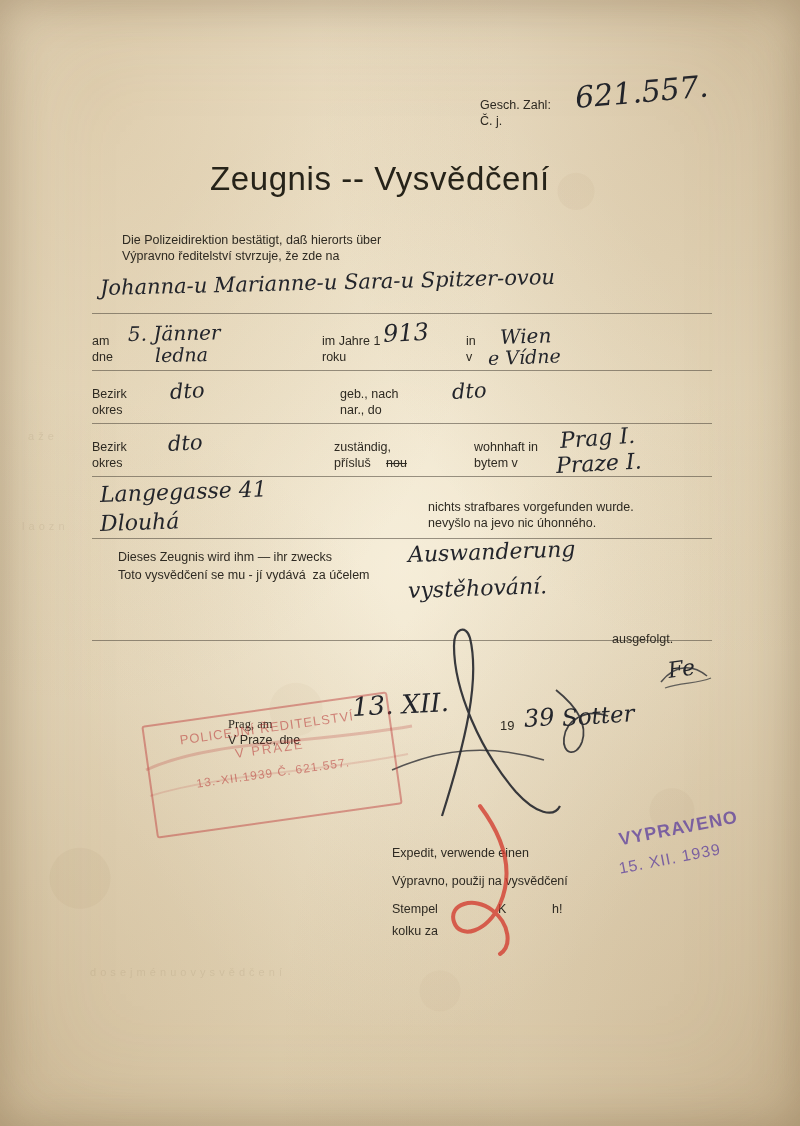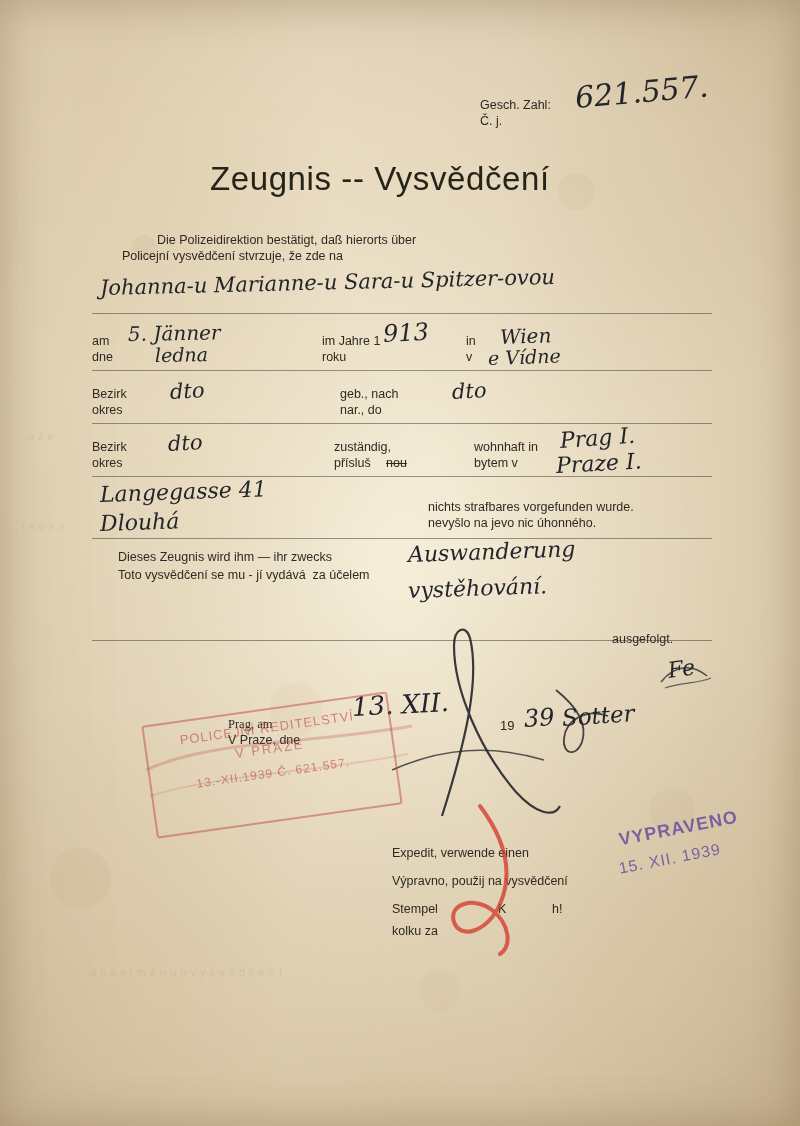--- a/index.html
+++ b/index.html
@@ -99,22 +99,22 @@
   <div class="bleed" style="left:28px;top:430px;">a   ž e</div>
   <div class="bleed" style="left:22px;top:520px;">l a   o   z n</div>
   <div class="bleed" style="left:46px;top:966px;margin-left:44px;">d o   s e   j m é n u   o   v y s v ě d č e n í</div>
 
   <div class="printed p-small" style="left:480px;top:98px;">Gesch. Zahl:</div>
   <div class="printed p-small" style="left:480px;top:114px;">Č. j.</div>
   <div class="hand ink-dark" style="left:575px;top:80px;font-size:30px;transform:rotate(-5deg);">621.557.</div>
 
   <div class="title">Zeugnis -- Vysvědčení</div>
 
-  <div class="printed p-small" style="left:122px;top:233px;margin-left:35px;">Die Polizeidirektion bestätigt, daß hierorts über</div>
-  <div class="printed p-small" style="left:122px;top:249px;">Policejní vysvědčení stvrzuje, že zde na</div>
+  <div class="printed p-small" style="left:122px;top:233px;">Die Polizeidirektion bestätigt, daß hierorts über</div>
+  <div class="printed p-small" style="left:122px;top:249px;">Výpravno ředitelství stvrzuje, že zde na</div>
 
   <div class="hand ink-dark" style="left:100px;top:276px;font-size:21px;transform:rotate(-1.4deg);">Johanna-u Marianne-u Sara-u Spitzer-ovou</div>
   <div class="rule" style="left:92px;top:313px;width:620px;"></div>
 
   <div class="printed p-small" style="left:92px;top:334px;">am</div>
   <div class="printed p-small" style="left:92px;top:350px;">dne</div>
   <div class="hand ink-dark" style="left:128px;top:322px;font-size:20px;transform:rotate(-1deg);">5. Jänner</div>
   <div class="hand ink-dark" style="left:155px;top:344px;font-size:19px;transform:rotate(-1deg);">ledna</div>
   <div class="printed p-small" style="left:322px;top:334px;">im Jahre 1</div>
   <div class="printed p-small" style="left:322px;top:350px;">roku</div>

